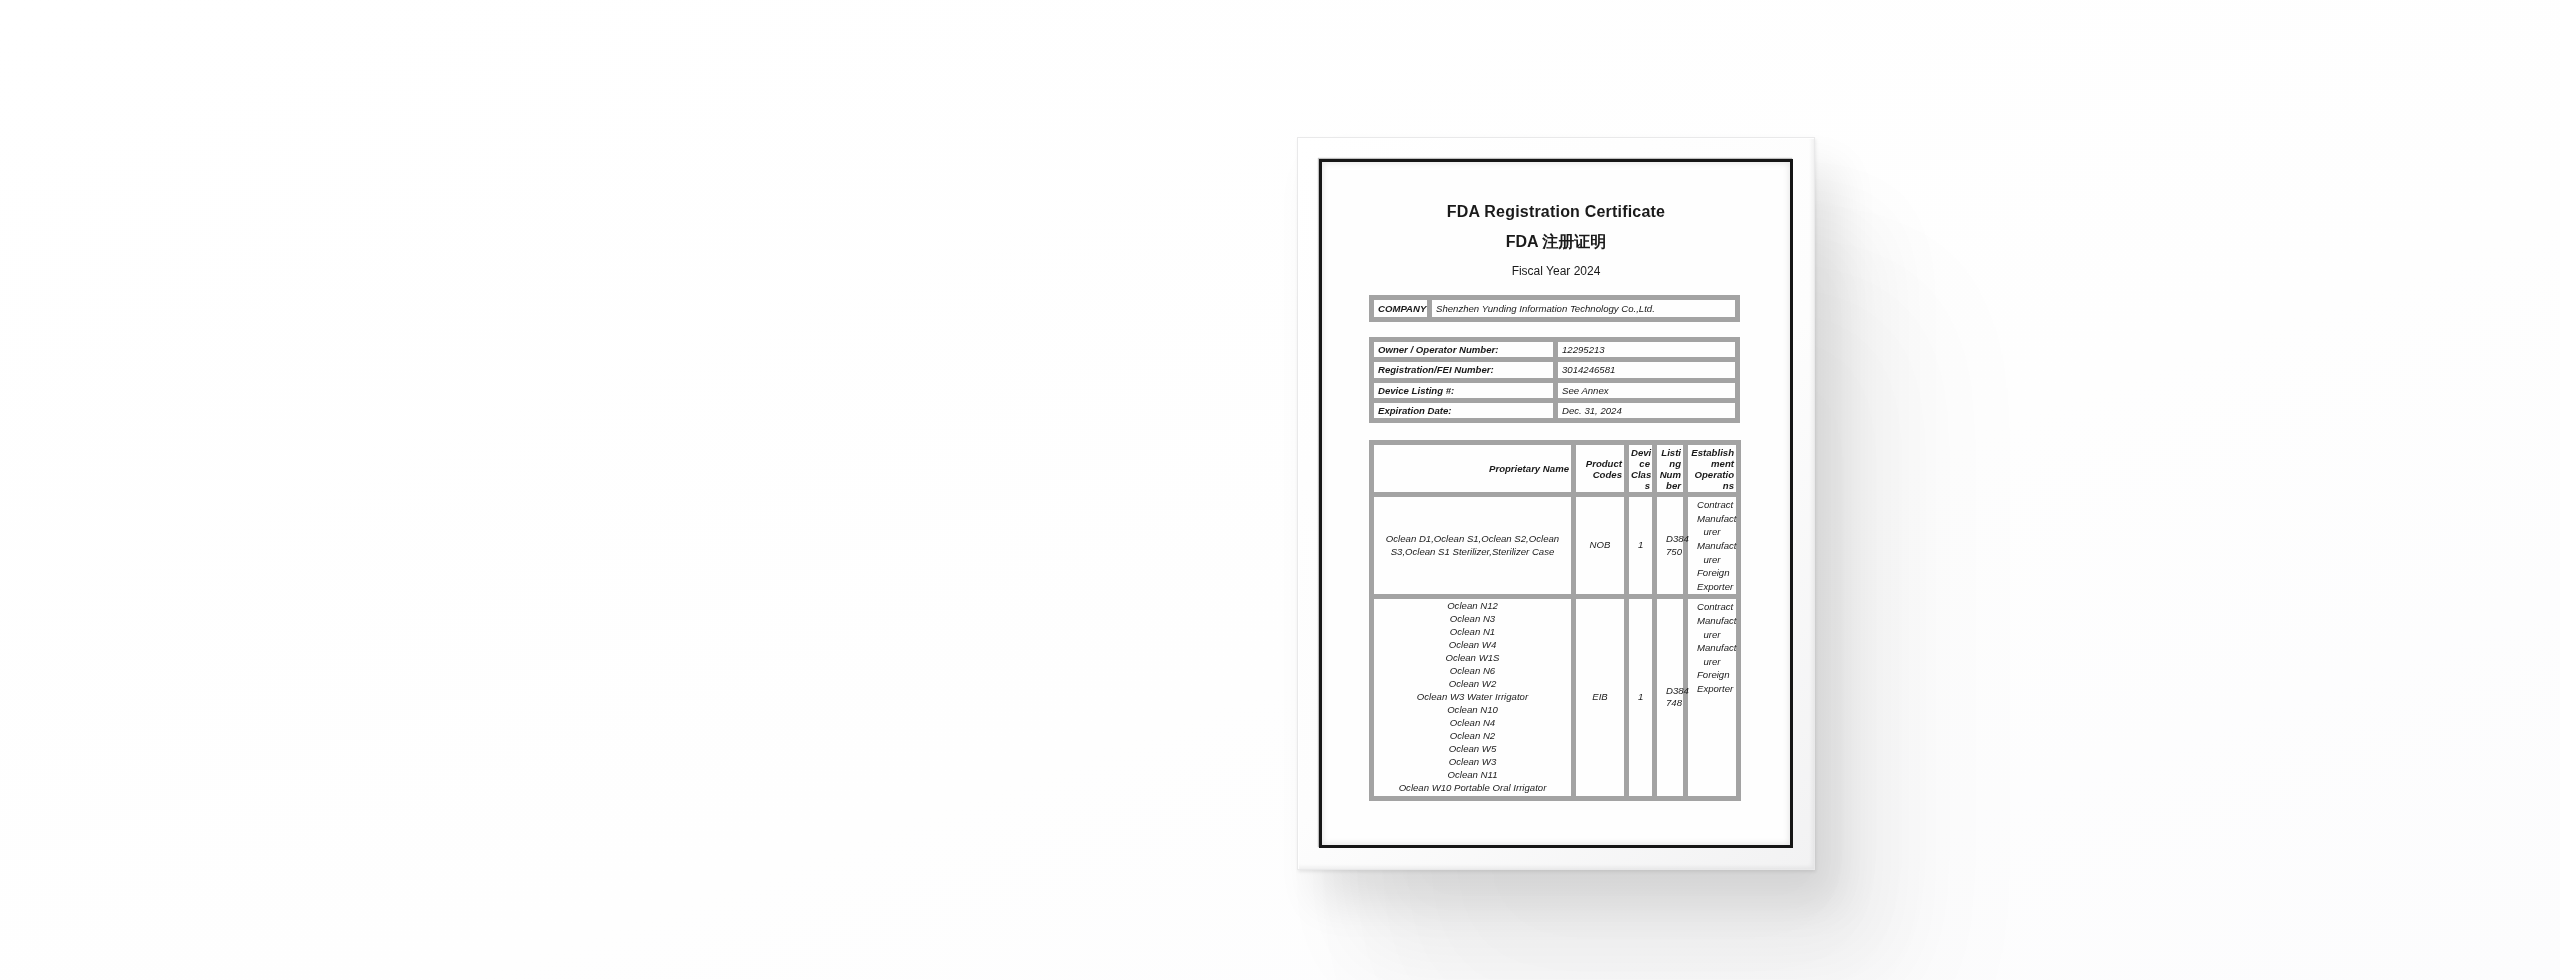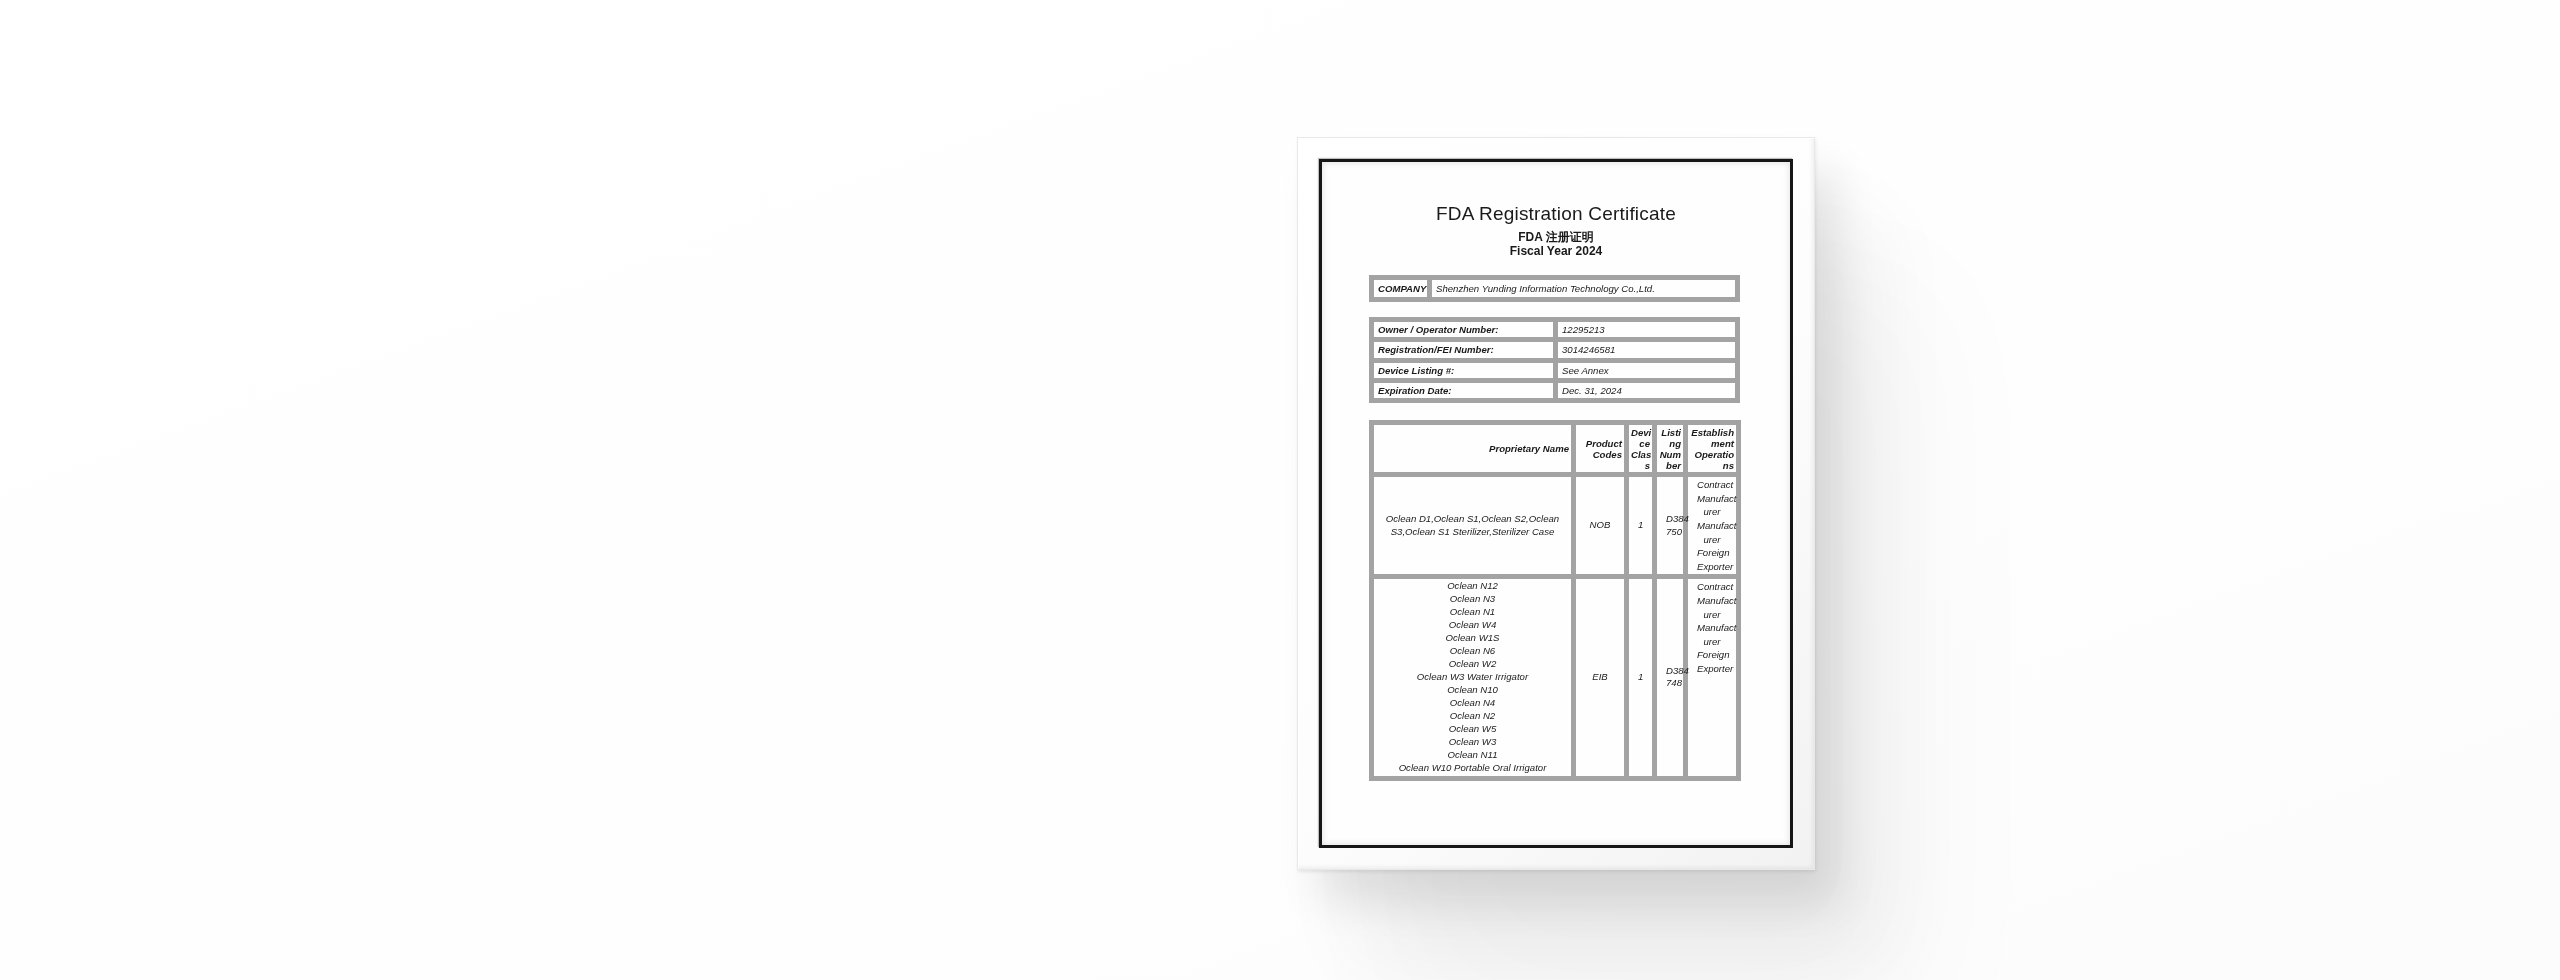--- a/index.html
+++ b/index.html
@@ -46,37 +46,37 @@
   .paper {
     width: 100%;
     height: 100%;
     box-sizing: border-box;
     background: #fefefe;
     box-shadow: inset 0 0 7px rgba(0,0,0,0.13);
     padding: 42px 47px 0 47px;
     color: #1a1a1a;
   }
   .title {
-    font-size: 19px;
-    font-weight: normal;
+    font-size: 16px;
+    font-weight: bold;
     text-align: center;
     line-height: 1;
     letter-spacing: 0.2px;
   }
   .subtitle {
-    margin-top: 8px;
+    margin-top: 14px;
+    font-size: 16px;
+    font-weight: bold;
+    text-align: center;
+    line-height: 1;
+  }
+  .fiscal {
+    margin-top: 15px;
     font-size: 12px;
-    font-weight: bold;
-    text-align: center;
-    line-height: 1;
-  }
-  .fiscal {
-    margin-top: 2px;
-    font-size: 12px;
-    font-weight: bold;
+    font-weight: normal;
     text-align: center;
     line-height: 1;
   }
   table {
     border-collapse: collapse;
     table-layout: fixed;
     width: 371px;
     font-size: 9.6px;
     color: #1a1a1a;
   }

